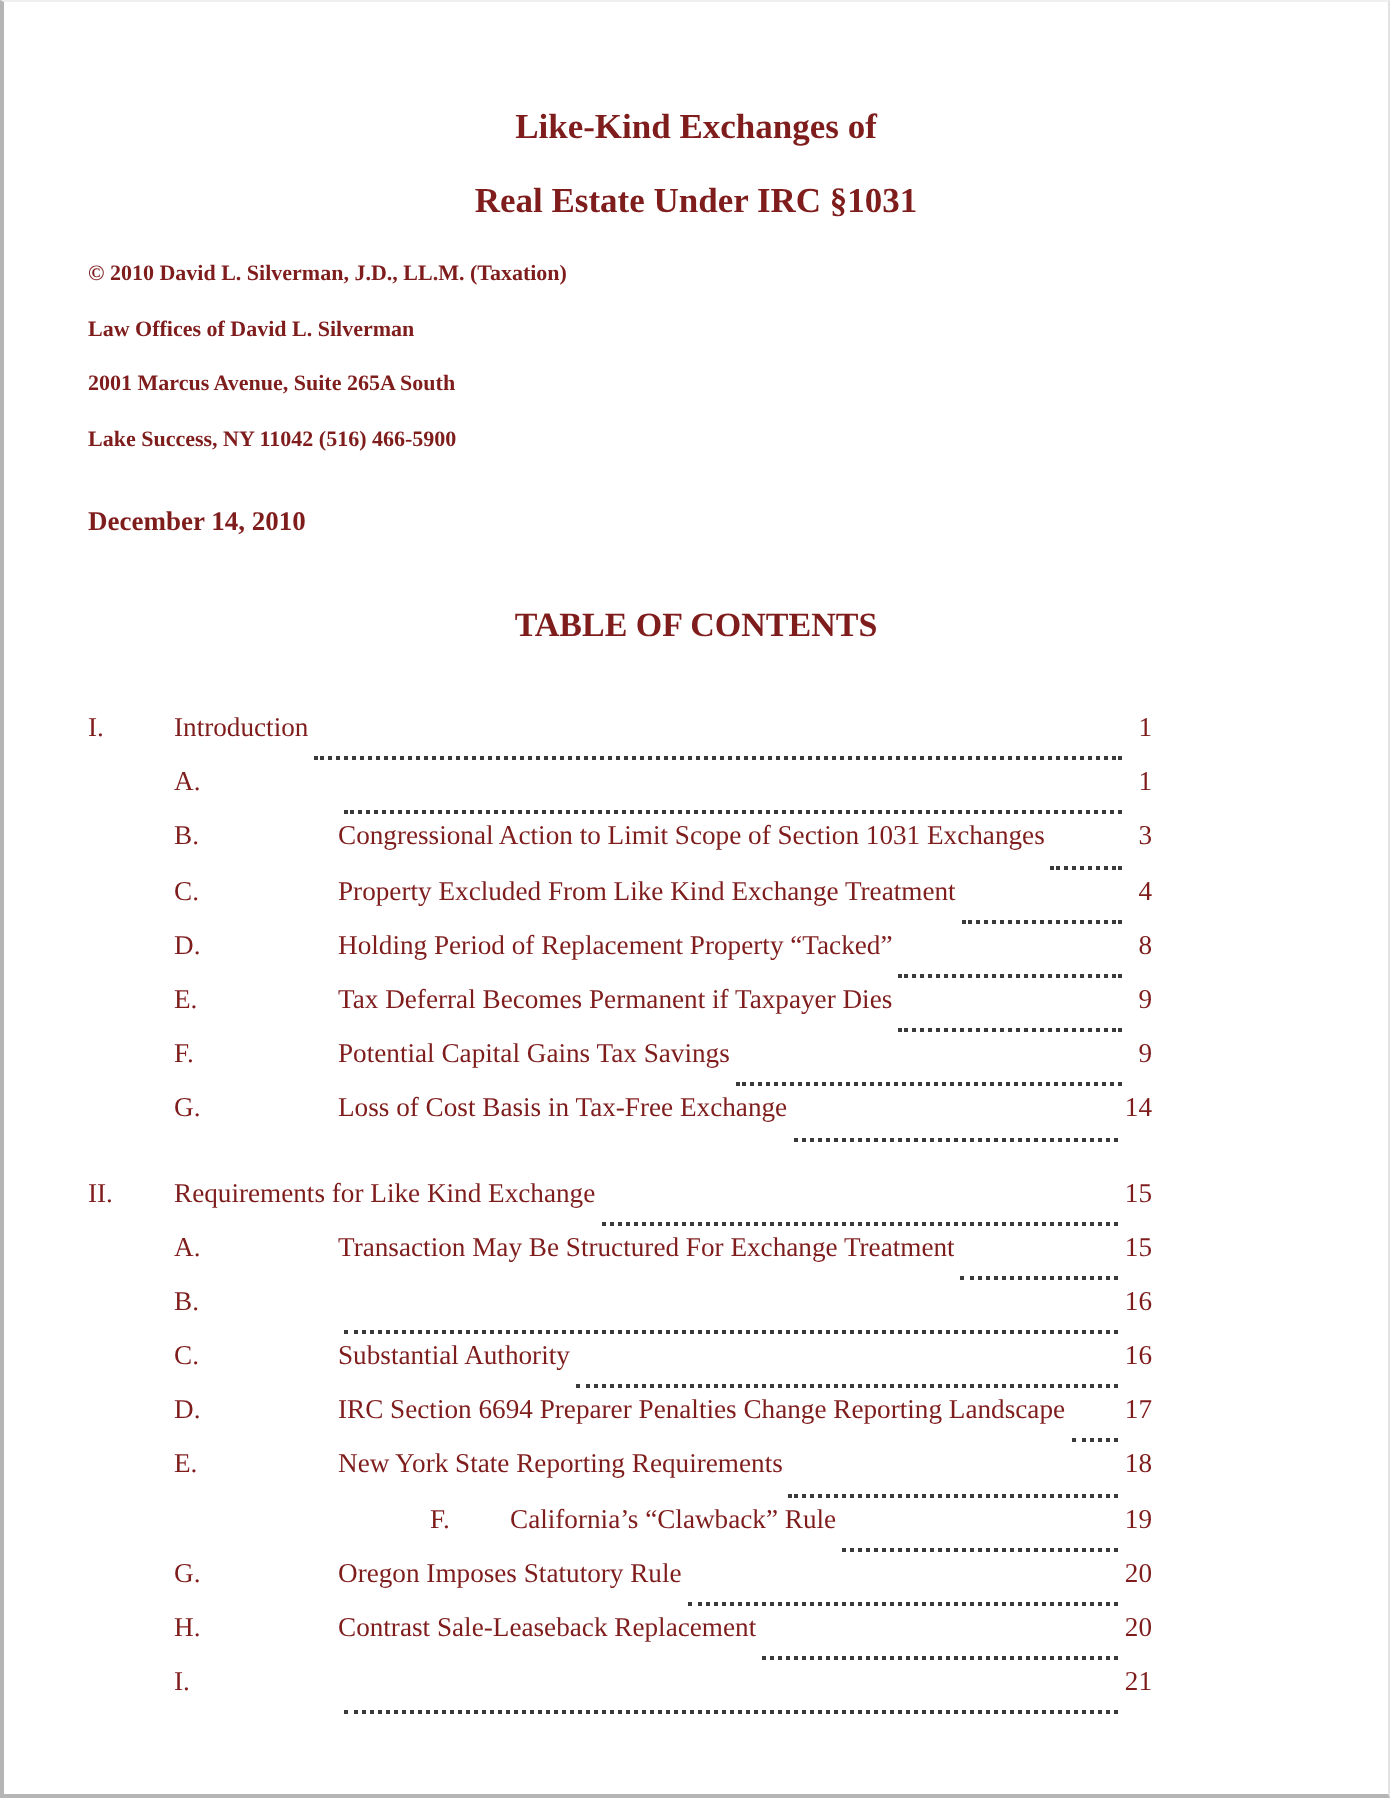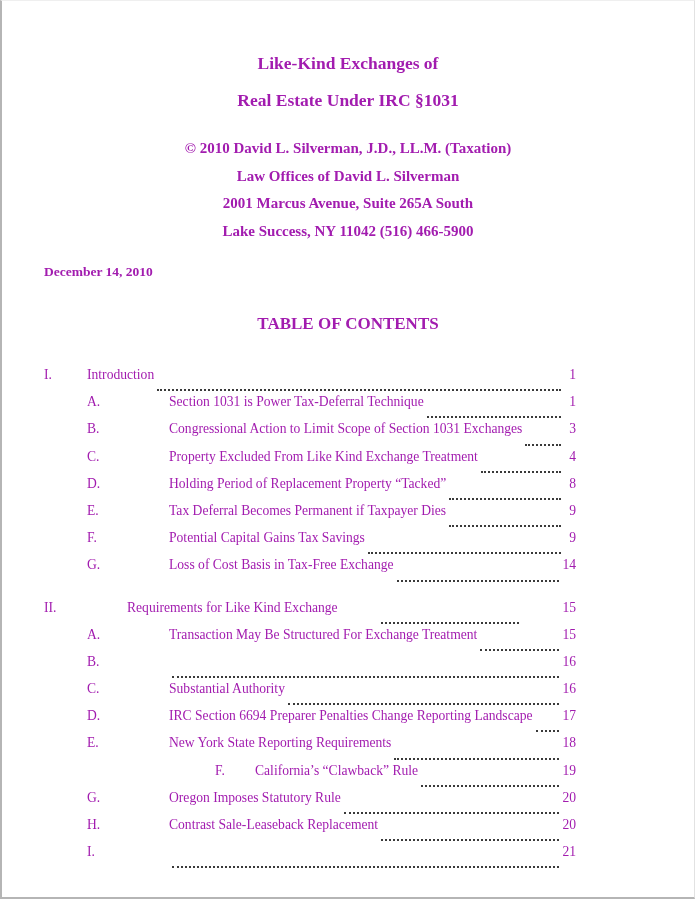--- a/index.html
+++ b/index.html
@@ -11,35 +11,35 @@
     position: relative;
     width: 695px;
     height: 899px;
     box-sizing: border-box;
     background: #ffffff;
     border-left: 2px solid #b5b5b5;
     border-bottom: 2px solid #b5b5b5;
     border-right: 1px solid #e2e2e2;
     border-top: 1px solid #efefef;
     font-family: "Liberation Serif", "DejaVu Serif", serif;
-    color: #a21caf;
+    color: #7f1d1d;
     padding: 44px 42px 0 42px;
     overflow: hidden;
   }
   .doc-title {
     text-align: center;
     font-weight: bold;
     font-size: 17.5px;
     line-height: 37px;
   }
   .byline-block {
-    margin-top: 16px;
-    text-align: center;
-    font-weight: bold;
-    font-size: 15px;
+    margin-top: 5px;
+    text-align: left;
+    font-weight: bold;
+    font-size: 11px;
     line-height: 27.5px;
   }
   .date-line {
     margin-top: 17px;
     font-weight: bold;
     font-size: 13.5px;
     line-height: 20px;
   }
   .toc-heading {
     margin-top: 32px;
@@ -54,21 +54,20 @@
     font-size: 13.6px;
   }
   .toc-row {
     display: flex;
     align-items: baseline;
     height: 27.2px;
     white-space: nowrap;
   }
   .toc-row.gap-before {
     margin-top: 15px;
-    gap: 40px;
   }
   .toc-num {
     flex: 0 0 auto;
     display: inline-block;
   }
   .lvl1 .toc-num { width: 43px; }
   .lvl2 { padding-left: 43px; }
   .lvl2 .toc-num { width: 82px; }
   .lvl3 { padding-left: 171px; }
   .lvl3 .toc-num { width: 40px; }
@@ -114,21 +113,20 @@
 
     <div class="toc-row lvl1">
       <span class="toc-num">I.</span>
       <span class="toc-title">Introduction</span>
       <span class="toc-leader"></span>
       <span class="toc-page">1</span>
     </div>
 
     <div class="toc-row lvl2">
       <span class="toc-num">A.</span>
-      <span class="toc-title">Section 1031 is Power Tax-Deferral Technique</span>
       <span class="toc-leader"></span>
       <span class="toc-page">1</span>
     </div>
 
     <div class="toc-row lvl2">
       <span class="toc-num">B.</span>
       <span class="toc-title">Congressional Action to Limit Scope of Section 1031 Exchanges</span>
       <span class="toc-leader"></span>
       <span class="toc-page">3</span>
     </div>

